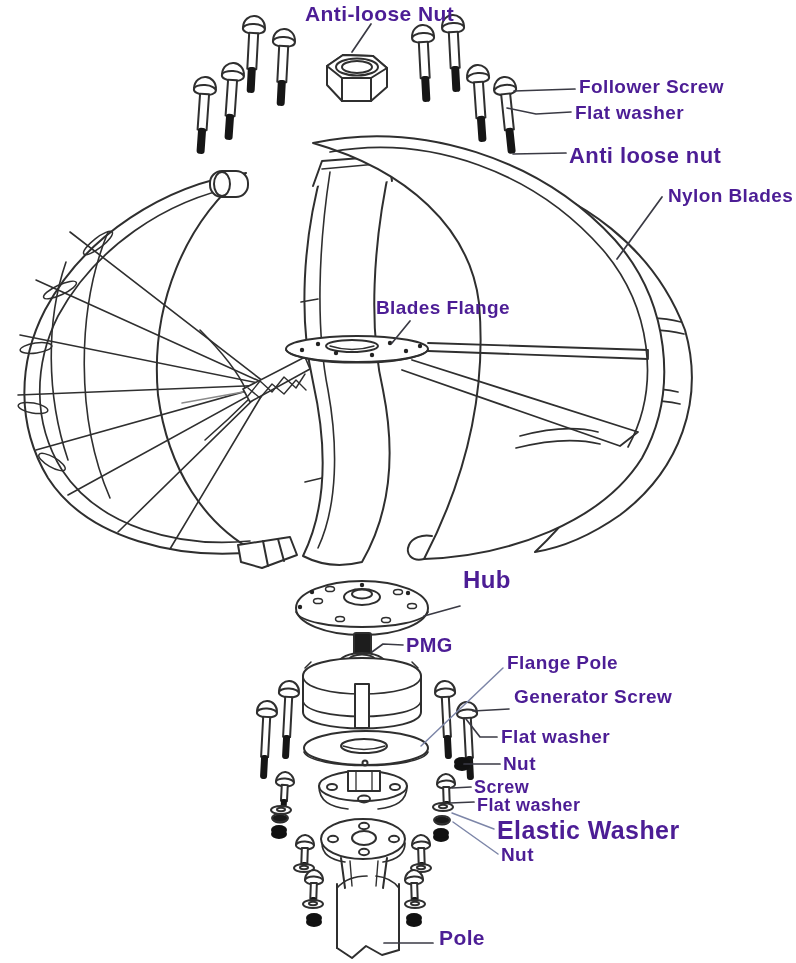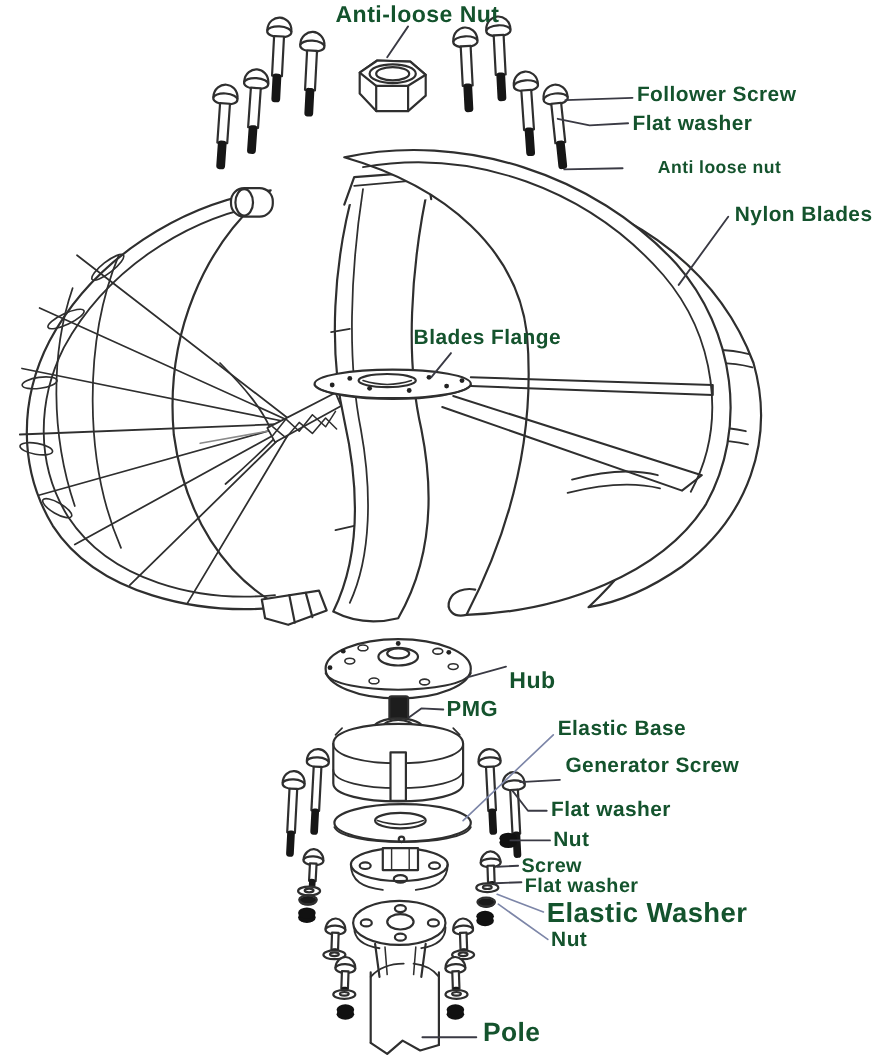--- a/index.html
+++ b/index.html
@@ -7,21 +7,21 @@
     position:relative;
     width:796px;height:963px;
     background:#ffffff;
     overflow:hidden;
     font-family:"Liberation Sans", sans-serif;
     filter:blur(0.3px);
   }
   #art{position:absolute;left:0;top:0;}
   .lbl{
     position:absolute;
-    color:#14532d;
+    color:#4c1d95;
     font-weight:700;
     letter-spacing:0.4px;
     white-space:nowrap;
     line-height:1;
     user-select:none;
   }
 </style>
 </head>
 <body>
 
@@ -284,28 +284,28 @@
       <path d="M 503,668 L 421,746"></path>
       <path d="M 452,813 L 494,829"></path>
       <path d="M 453,822 L 498,854"></path>
     </g>
   </g>
 </svg>
 
 <span class="lbl" style="left:305px;top:3px;font-size:21px">Anti-loose Nut</span>
 <span class="lbl" style="left:579px;top:77px;font-size:19px">Follower Screw</span>
 <span class="lbl" style="left:575px;top:103px;font-size:19px">Flat washer</span>
-<span class="lbl" style="left:598px;top:145px;font-size:16px">Anti loose nut</span>
+<span class="lbl" style="left:569px;top:145px;font-size:22px">Anti loose nut</span>
 <span class="lbl" style="left:668px;top:186px;font-size:19px">Nylon Blades</span>
 <span class="lbl" style="left:376px;top:298px;font-size:19px">Blades Flange</span>
-<span class="lbl" style="left:463px;top:608px;font-size:21px">Hub</span>
+<span class="lbl" style="left:463px;top:568px;font-size:24px">Hub</span>
 <span class="lbl" style="left:406px;top:635px;font-size:20px">PMG</span>
-<span class="lbl" style="left:507px;top:653px;font-size:19px">Elastic Base</span>
+<span class="lbl" style="left:507px;top:653px;font-size:19px">Flange Pole</span>
 <span class="lbl" style="left:514px;top:687px;font-size:19px">Generator Screw</span>
 <span class="lbl" style="left:501px;top:727px;font-size:19px">Flat washer</span>
 <span class="lbl" style="left:503px;top:754px;font-size:19px">Nut</span>
 <span class="lbl" style="left:474px;top:778px;font-size:18px">Screw</span>
 <span class="lbl" style="left:477px;top:796px;font-size:18px">Flat washer</span>
 <span class="lbl" style="left:497px;top:818px;font-size:25px">Elastic Washer</span>
 <span class="lbl" style="left:501px;top:845px;font-size:19px">Nut</span>
-<span class="lbl" style="left:439px;top:927px;font-size:24px">Pole</span>
+<span class="lbl" style="left:439px;top:927px;font-size:21px">Pole</span>
 
 </div>
 
 </body></html>

